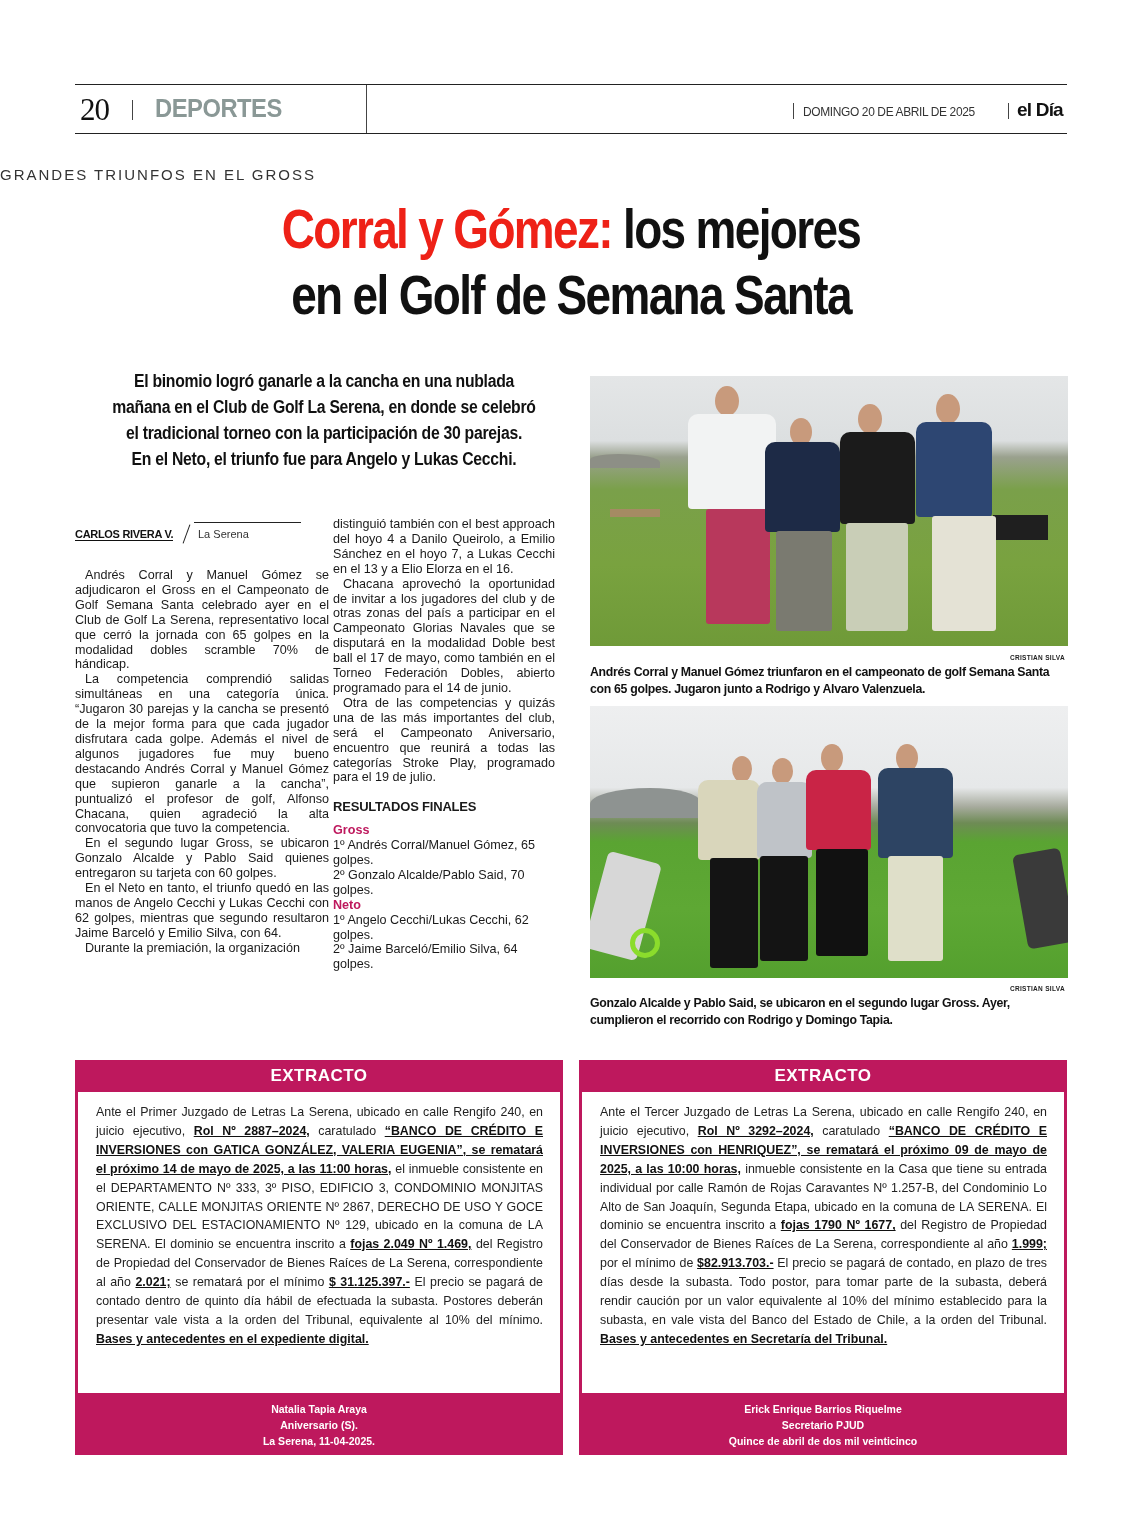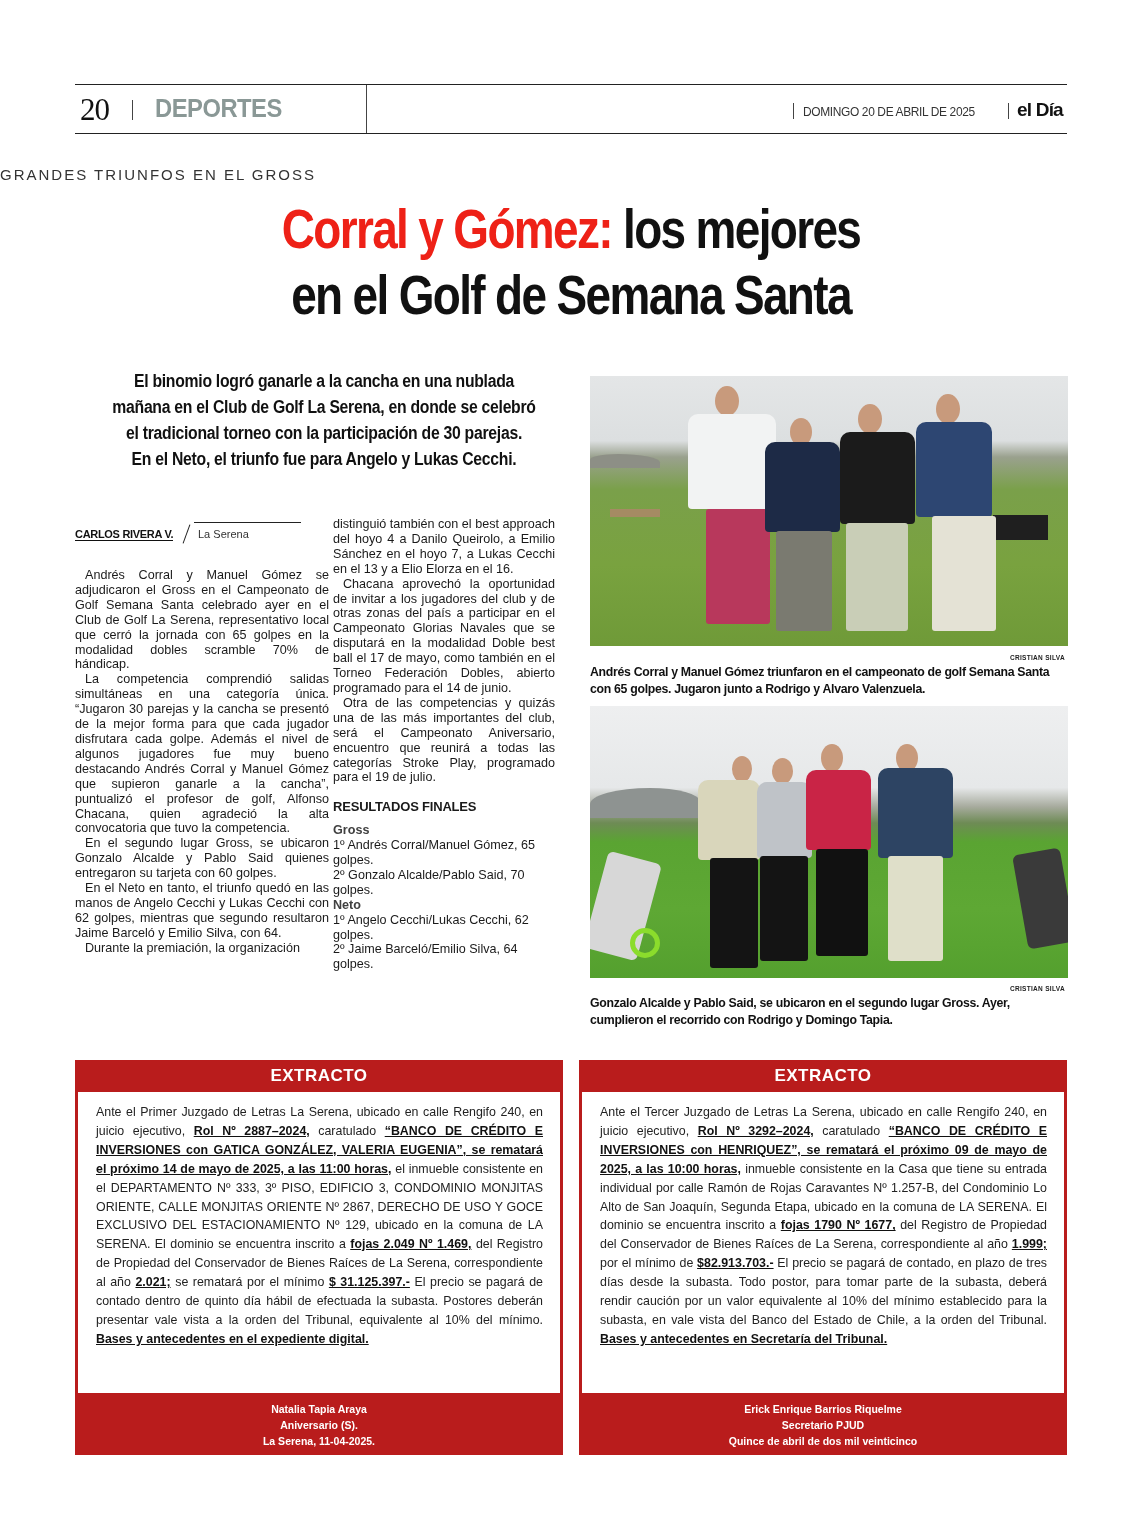--- a/index.html
+++ b/index.html
@@ -42,39 +42,39 @@
   .byline .slash { position: absolute; left: 111px; top: 4px; width: 1px; height: 20px; background: #222; transform: rotate(20deg); }
   .byline .topline { position: absolute; left: 119px; top: 2px; width: 107px; height: 1px; background: #222; }
   .byline .loc { position: absolute; left: 123px; top: 8px; font-size: 11px; color: #333; }
 
   .col { position: absolute; font-size: 12.6px; line-height: 14.9px; color: #1a1a1a; text-align: justify; }
   .col p { text-indent: 10px; }
   .col1 { left: 75px; top: 568px; width: 254px; }
   .col2 { left: 333px; top: 517px; width: 222px; }
 
   .results-title { font-weight: bold; font-size: 13px; margin-top: 15px; margin-bottom: 8px; letter-spacing: -0.2px; }
-  .results-cat { color: #404040; font-weight: bold; text-indent: 0 !important; }
+  .results-cat { color: #be185d; font-weight: bold; text-indent: 0 !important; }
   .col2 .res { text-indent: 0; text-align: left; }
 
   
   .photo { position: absolute; overflow: hidden; }
   .photo1 { left: 590px; top: 376px; width: 478px; height: 270px;
     background: linear-gradient(to bottom, #e4e6e7 0%, #dcdfe0 24%, #9aa18e 30%, #7aa04a 42%, #79a23f 70%, #6f9a38 100%); }
   .photo2 { left: 590px; top: 706px; width: 478px; height: 272px;
     background: linear-gradient(to bottom, #eeeff0 0%, #e6e8e9 30%, #a7ab9e 37%, #6e8b55 43%, #5aa432 50%, #5ea834 75%, #54a02e 100%); }
   .person { position: absolute; border-radius: 10px 10px 4px 4px; }
   .head { position: absolute; border-radius: 50%; background: #c89a7c; }
   .legs { position: absolute; border-radius: 3px; }
 
   .credit { position: absolute; font-weight: bold; font-size: 6.5px; color: #222; letter-spacing: 0.3px; }
   .caption { position: absolute; left: 590px; width: 478px; font-weight: bold; font-size: 12.3px; line-height: 16.5px;
     color: #111; letter-spacing: -0.3px; }
 
   
-  .extracto { position: absolute; top: 1060px; width: 488px; height: 395px; background: #b91c1c; }
+  .extracto { position: absolute; top: 1060px; width: 488px; height: 395px; background: #be185d; }
   .ex-left { left: 75px; }
   .ex-right { left: 579px; }
   .extracto .ex-title { height: 32px; line-height: 32px; text-align: center; color: #fff; font-weight: bold;
     font-size: 17px; letter-spacing: 0.5px; }
   .extracto .ex-body { position: absolute; left: 3px; top: 32px; right: 3px; height: 361px - 0px; bottom: 62px;
     background: #fff; padding: 11px 17px 0 18px; font-size: 12.4px; line-height: 18.9px; text-align: justify; color: #222; }
   .extracto .ex-body b { color: #111; text-decoration: underline; }
   .extracto .ex-sig { position: absolute; left: 0; right: 0; bottom: 6px; text-align: center; color: #fff;
     font-weight: bold; font-size: 10.5px; line-height: 16px; }
 </style>

